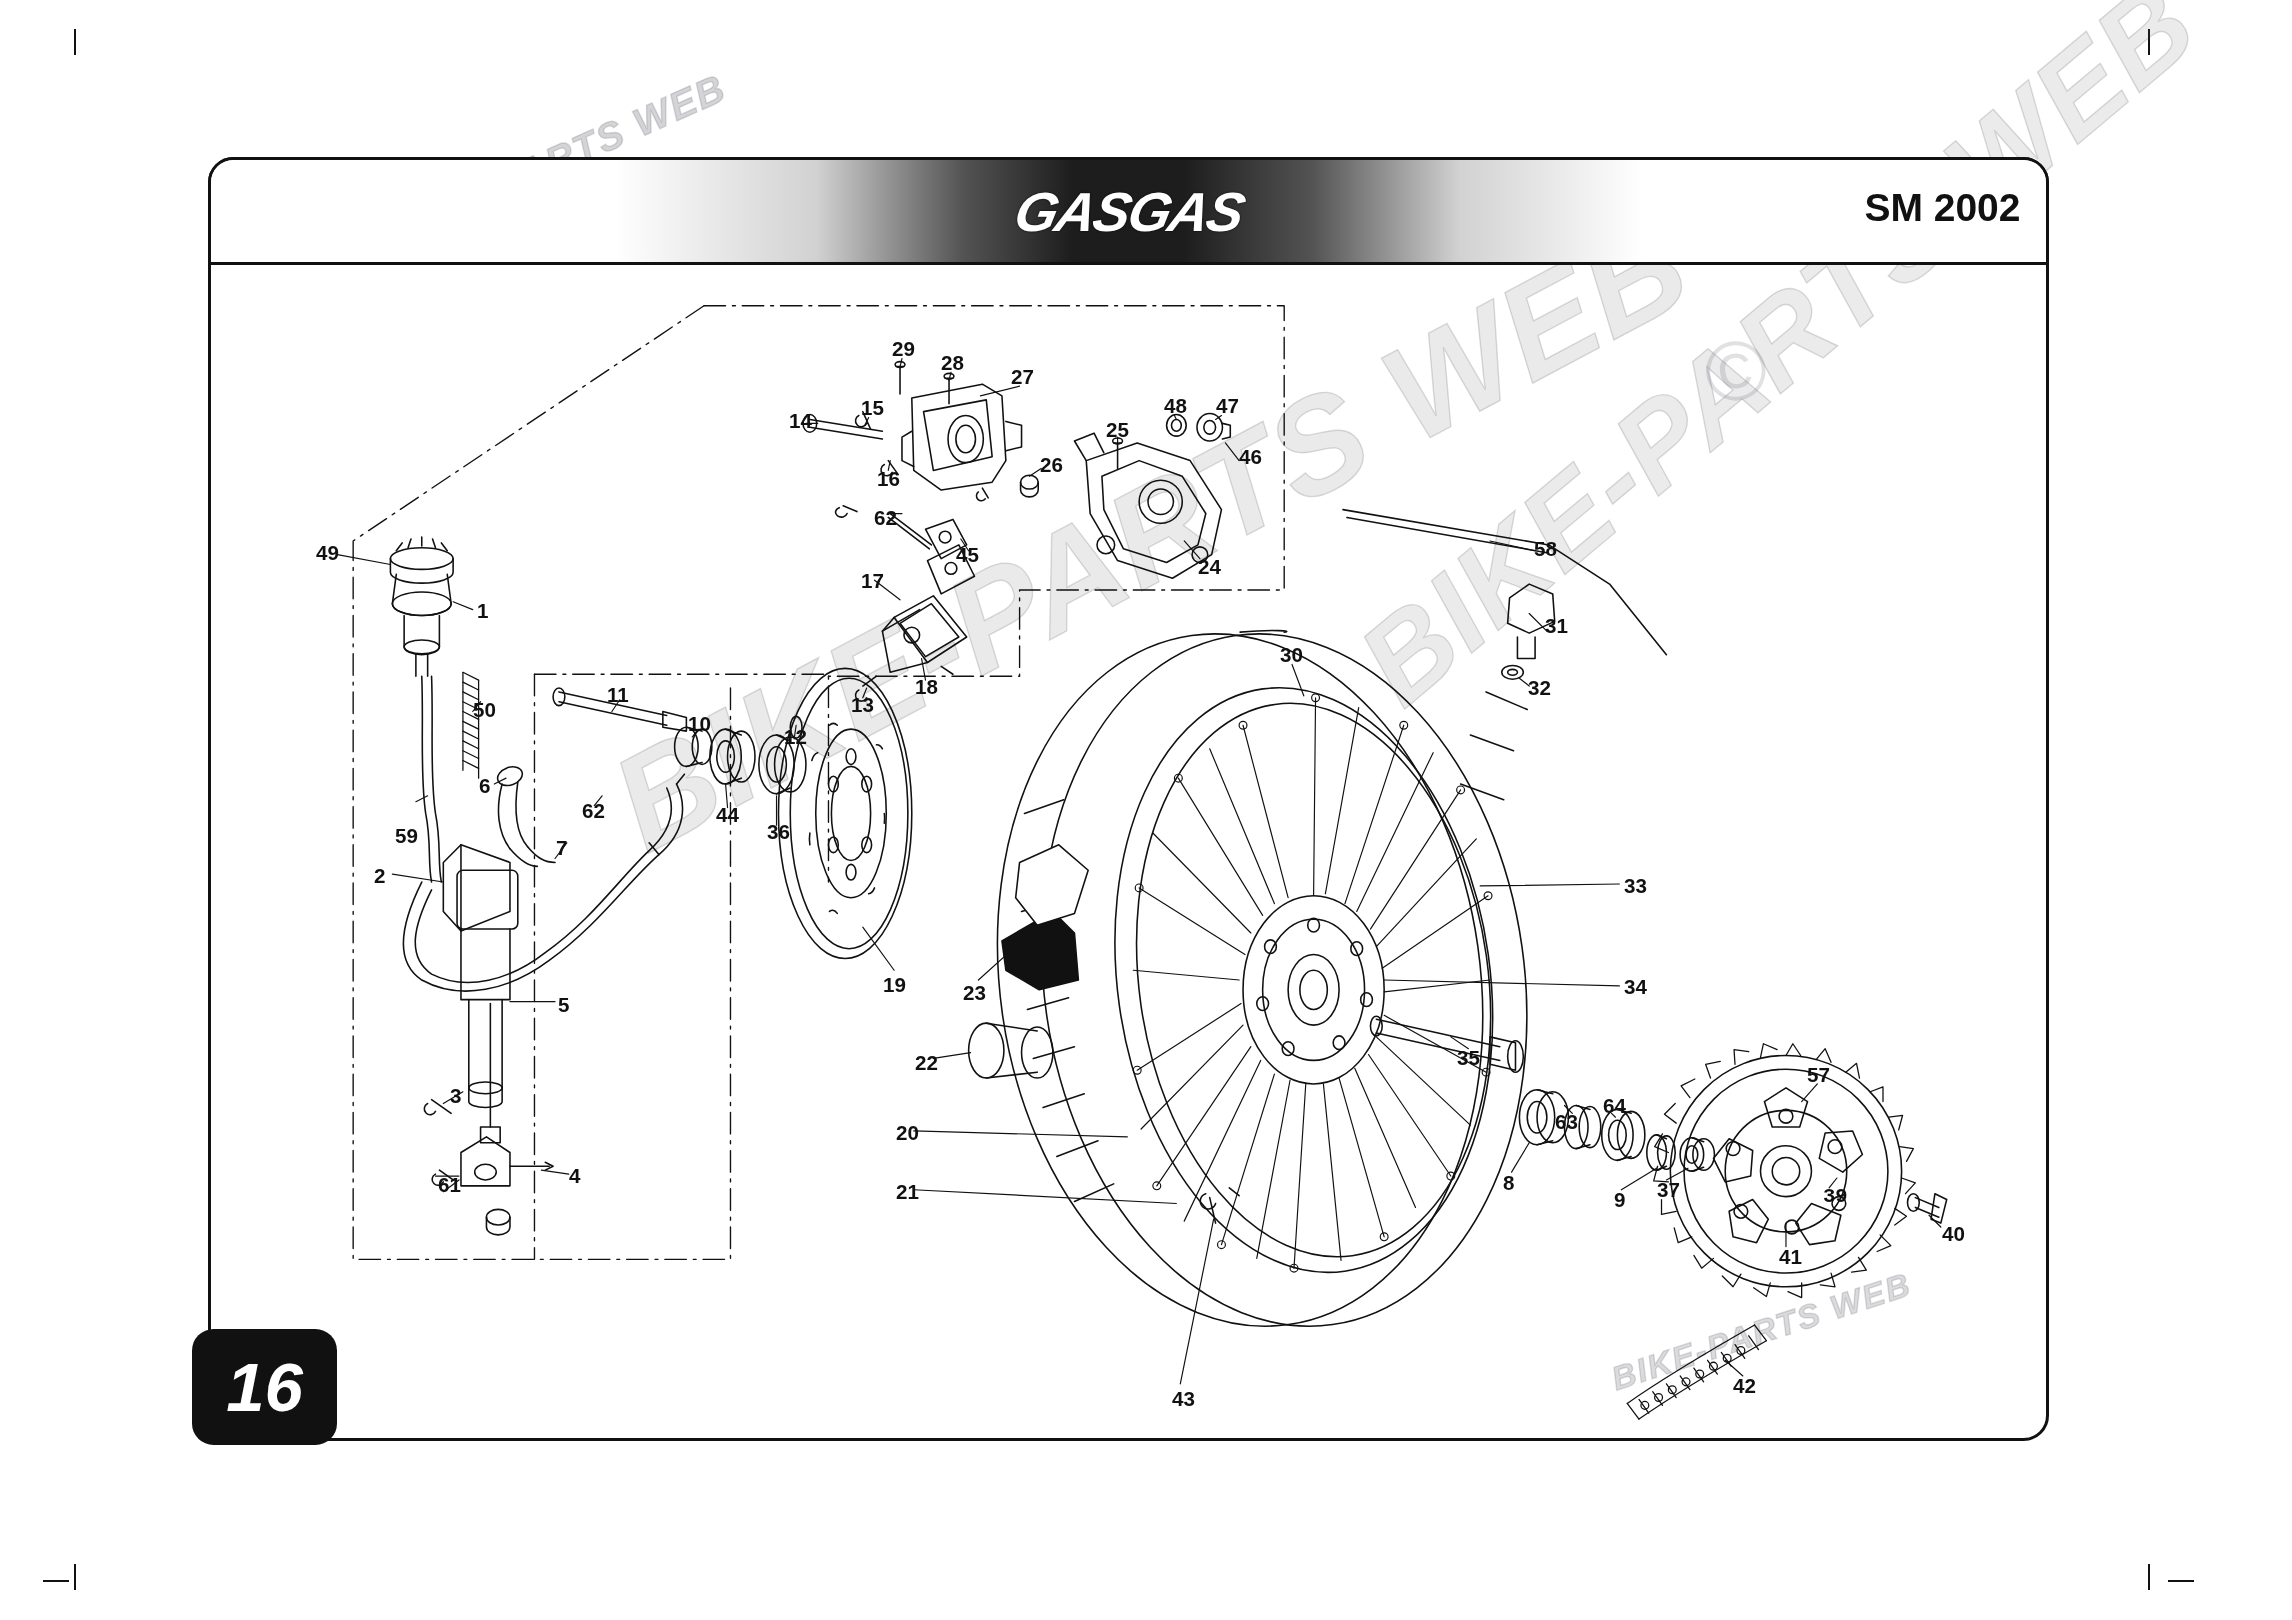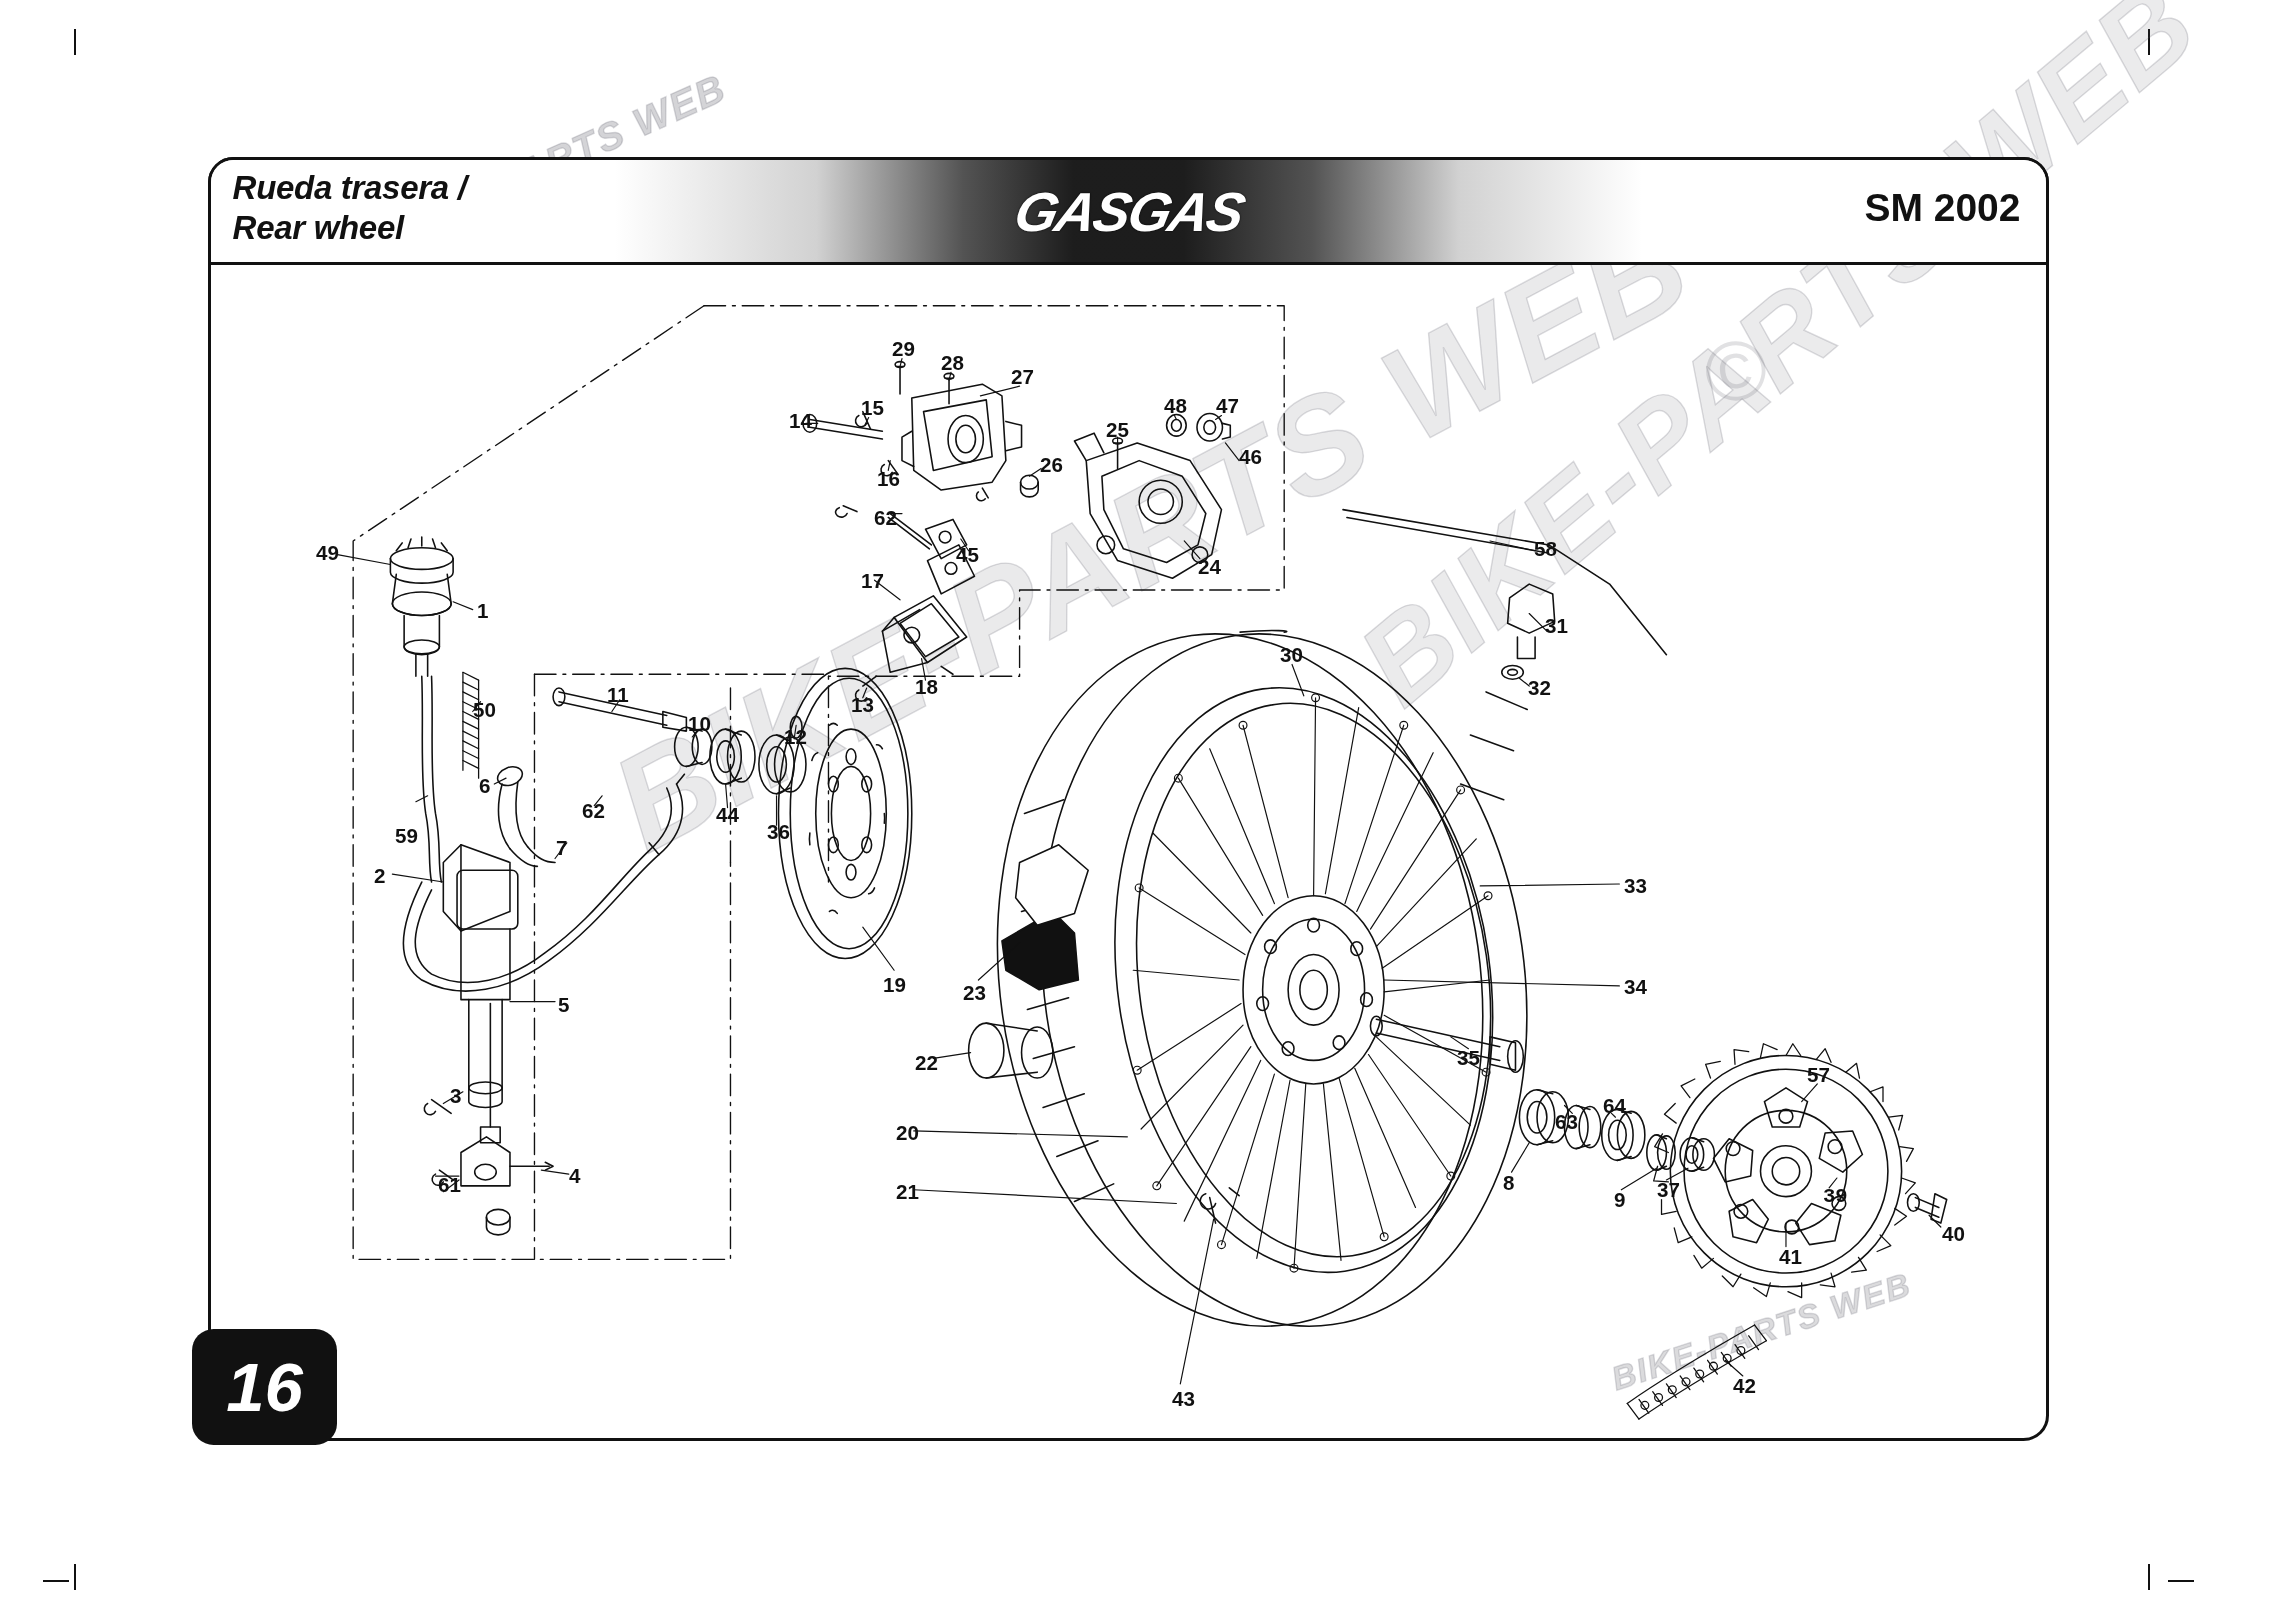--- a/index.html
+++ b/index.html
@@ -198,24 +198,20 @@
   <div class="frame"></div>
 
   <div class="wm wm1">BIKE-PARTS WEB</div>
   <div class="wm wm2">BIKE-PARTS WEB</div>
   <div class="wm wm3">BIKE-PARTS WEB</div>
   <div class="wm wm4">BIKE-PARTS WEB</div>
   <div class="wm-c">©</div>
 
   <div class="header">
     <div class="header-gradient"></div>
-    <div class="header-left">
-      <span class="ln">Rueda trasera /</span>
-      <span class="ln">Rear wheel</span>
-    </div>
     <div class="brand">GASGAS</div>
     <div class="header-right">SM 2002</div>
   </div>
 
   <div class="page-badge">16</div>
 
   <svg class="art" width="2293" height="1620" viewBox="0 0 2339 1653">
     <g fill="none" stroke="#111" stroke-width="1.6" stroke-linecap="round" stroke-linejoin="round">
 
       <g stroke-dasharray="22 7 3 7" stroke-width="1.4">

